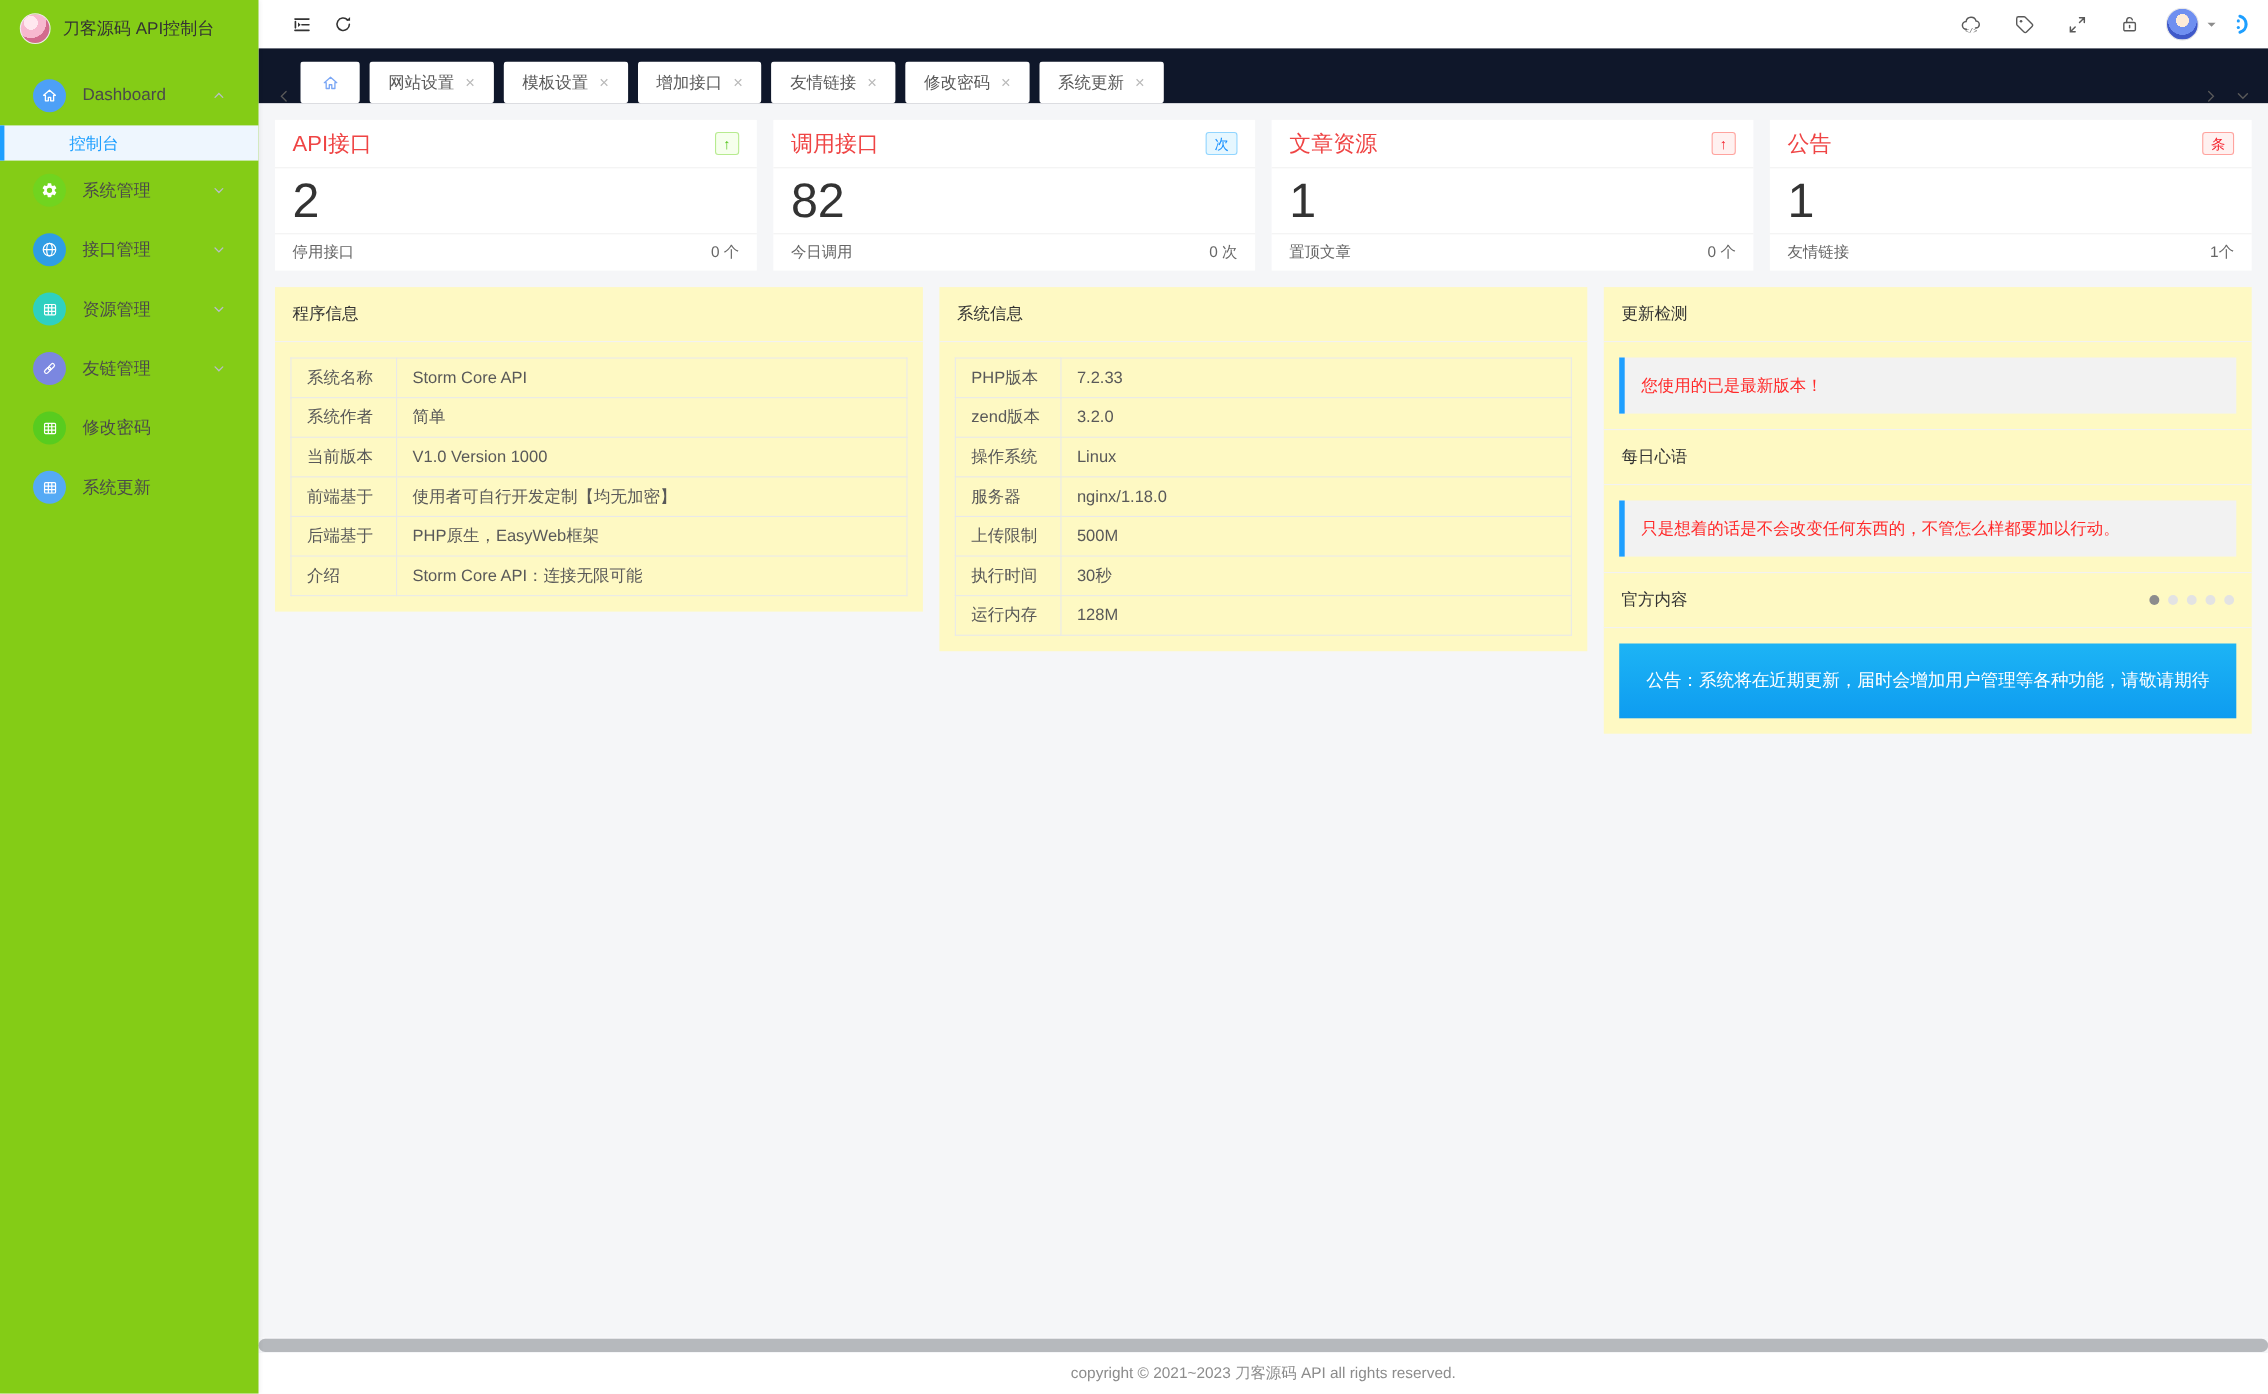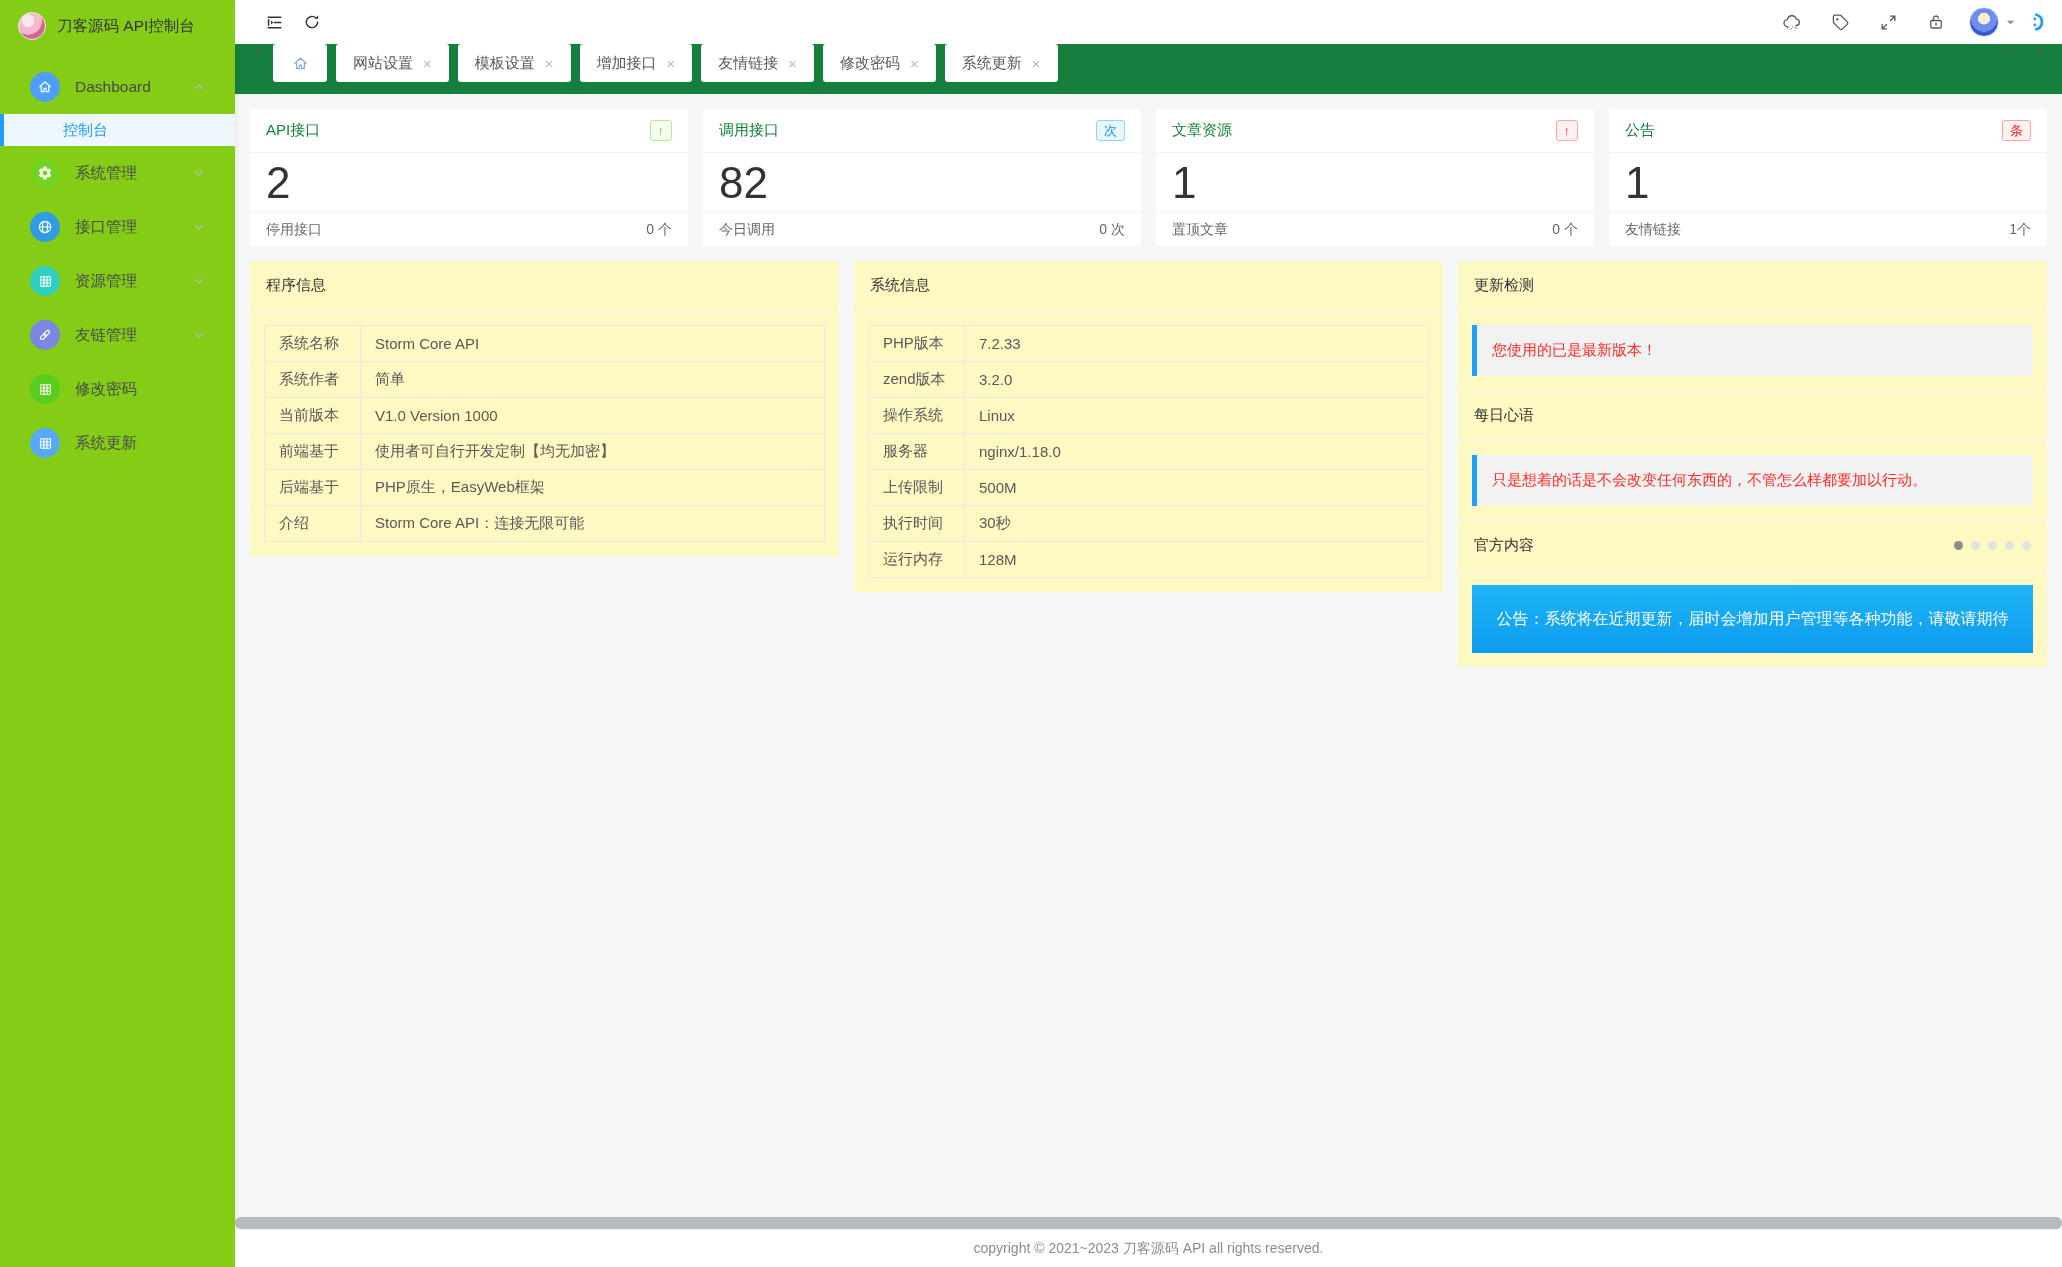--- a/index.html
+++ b/index.html
@@ -31,33 +31,33 @@
   .topbar-left, .topbar-right { display:flex; align-items:center; }
   .tb-icon { display:flex; align-items:center; justify-content:center; width:38px; height:38px; cursor:pointer; color:#4a4a4a; }
   .topbar-right .tb-icon { margin-left:10px; color:#595959; }
   .user-wrap { display:flex; align-items:center; margin-left:14px; cursor:pointer; }
   .user-avatar { width:30px; height:30px; border-radius:50%;
     background: radial-gradient(circle at 50% 38%, #fdebd8 0 26%, #6f8ff0 27% 58%, #3f59c9 59% 100%); border:1px solid #e8e8e8; }
   .caret { margin-left:6px; display:flex; color:#8c8c8c; }
   .theme-btn { margin-left:12px; display:flex; cursor:pointer; }
 
   
-  .tabbar { height:50px; background:#15803d; display:flex; align-items:flex-start; padding:0 8px; }
+  .tabbar { height:50px; background:#0f172a; display:flex; align-items:flex-end; padding:0 8px; }
   .tab-nav { width:30px; display:flex; align-items:center; justify-content:center; color:#595959; cursor:pointer; flex:0 0 30px; }
   .tabs { display:flex; align-items:center; gap:9px; flex:1; overflow:hidden; }
   .tab { background:#fff; border-radius:3px; height:38px; display:flex; align-items:center; padding:0 17px; font-size:15px; color:#595959; cursor:pointer; white-space:nowrap; }
   .tab.home { width:54px; justify-content:center; padding:0; }
   .tab .close { margin-left:10px; color:#b9b9b9; font-size:15px; line-height:1; }
 
   
   .content { flex:1; background:#f5f6f8; padding:15px 15px 0; position:relative; overflow:hidden; }
   .cards-row { display:grid; grid-template-columns:repeat(4,1fr); gap:15px; }
   .stat-card { background:#fff; height:137px; display:flex; flex-direction:column; }
   .stat-head { height:44px; padding:0 16px; display:flex; justify-content:space-between; align-items:center; border-bottom:1px solid #f2f2f2; flex:0 0 44px; }
-  .stat-title { font-size:15px; color:#15803d; }
+  .stat-title { font-size:20px; color:#ef4444; }
   .badge { font-size:13px; padding:2px 7px; border-radius:3px; border:1px solid; line-height:1.2; }
   .badge-green { color:#52c41a; border-color:#b7eb8f; background:#f6ffed; }
   .badge-blue  { color:#1890ff; border-color:#91d5ff; background:#e6f7ff; }
   .badge-red   { color:#f5222d; border-color:#ffa39e; background:#fff1f0; }
   .stat-value { flex:1; font-size:44px; font-weight:400; color:#333; padding:4px 16px 0; line-height:1.2; }
   .stat-foot { height:34px; display:flex; justify-content:space-between; align-items:center; padding:0 16px; border-top:1px solid #f2f2f2; font-size:14px; color:#666; }
 
   .info-row { display:grid; grid-template-columns:repeat(3,1fr); gap:15px; margin-top:15px; align-items:start; }
   .panel { background:#fef9c3; }
   .panel-head { padding:15px 16px; font-size:15px; color:#333; border-bottom:1px solid #f2f2f2; display:flex; align-items:center; justify-content:space-between; }

